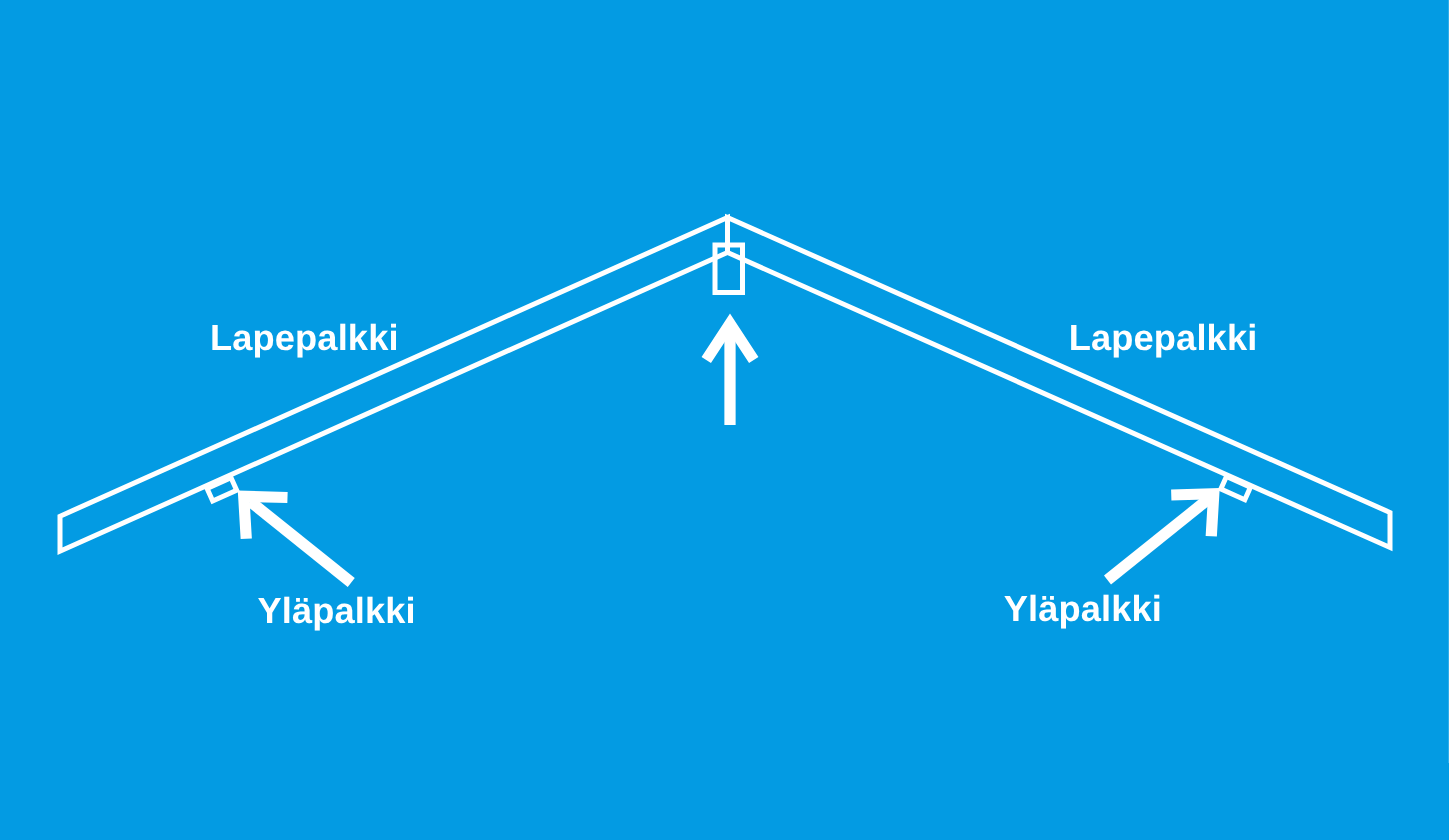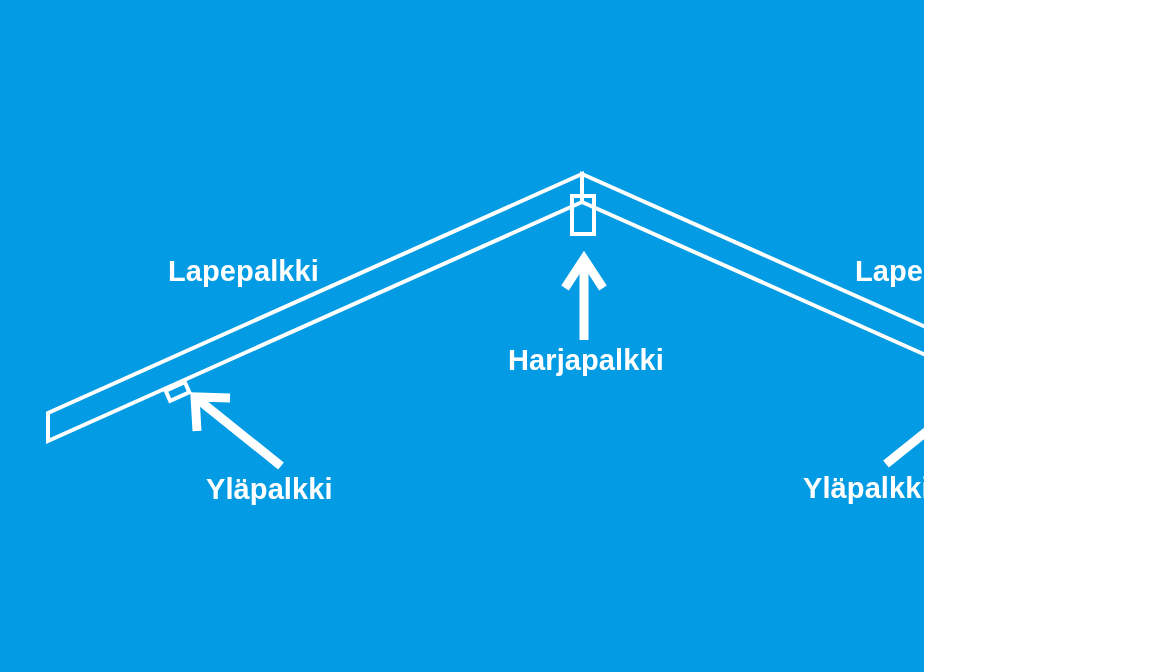--- a/index.html
+++ b/index.html
@@ -8,21 +8,21 @@
     padding: 0;
   }
   body {
     width: 1159px;
     height: 672px;
     overflow: hidden;
     font-family: "Liberation Sans", "DejaVu Sans", sans-serif;
   }
   #diagram-root {
     position: relative;
-    width: 924px;
+    width: 1159px;
     height: 672px;
     background: #039be3;
   }
   #truss-svg {
     position: absolute;
     top: 0;
     left: 0;
     width: 1159px;
     height: 672px;
     display: block;
@@ -78,19 +78,18 @@
     <g stroke="#ffffff" fill="none" stroke-width="9" stroke-linecap="butt" stroke-linejoin="miter">
       <line x1="886" y1="464" x2="967" y2="399"></line>
       <polyline points="937,396 971,395 969,429"></polyline>
     </g>
   </svg>
 
   <div class="label" id="label-lapepalkki-left">Lapepalkki</div>
 
   <div class="label" id="label-lapepalkki-right">Lapepalkki</div>
 
-  <div class="label" id="label-harjapalkki">Harjapalkki</div>
 
   <div class="label" id="label-ylapalkki-left">Yläpalkki</div>
 
   <div class="label" id="label-ylapalkki-right">Yläpalkki</div>
 
 </div>
 
 </body></html>

